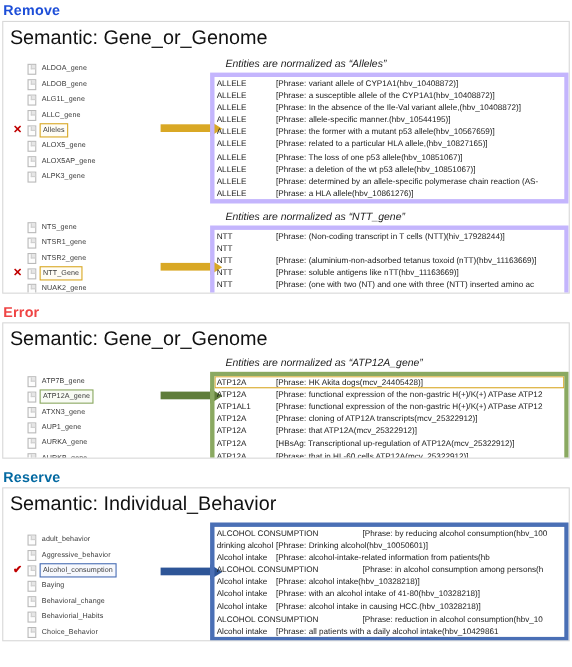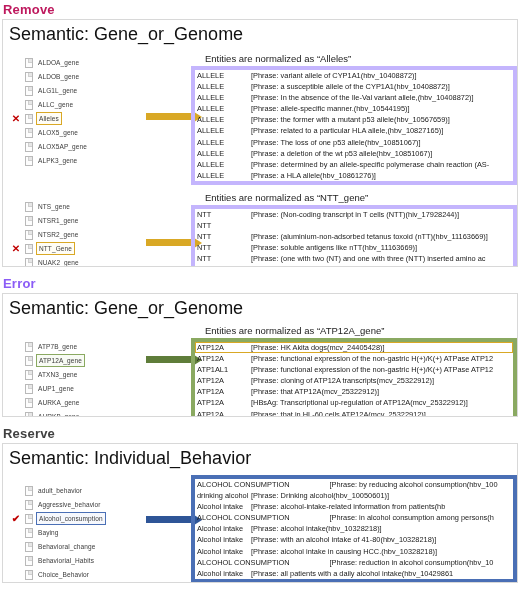--- a/index.html
+++ b/index.html
@@ -16,23 +16,23 @@
 
   
   .section { position: relative; }
 
   .sec-title {
     font-size: 13px;
     font-weight: bold;
     letter-spacing: .2px;
     padding: 2px 0 2px 3px;
   }
-  .sec-title.remove  { color: #be185d; }
-  .sec-title.error   { color: #8b5cf6; }
-  .sec-title.reserve { color: #404040; }
+  .sec-title.remove  { color: #1d4ed8; }
+  .sec-title.error   { color: #ef4444; }
+  .sec-title.reserve { color: #0369a1; }
 
   .panel {
     border: 1px solid #d8d8d8;
     background: #fff;
     margin: 0 2px 0 2px;
     position: relative;
     overflow: hidden;
   }
 
   .panel-head {
@@ -147,20 +147,21 @@
   .ent-col {
     flex: 1 1 auto;
     padding-top: 2px;
     min-width: 0;
   }
   .ent-title {
     font-size: 9.5px;
     color: #222;
     padding: 0 0 2px 14px;
     white-space: nowrap;
+    font-style: italic;
   }
   .ent-box {
     border: 4px solid #c4b5fd;
     padding: 0;
     position: relative;
     overflow: hidden;
   }
   .ent-box.green  { border-color: #8aa961; }
   .ent-box.blue   { border-color: #4a6fb5; }
 

